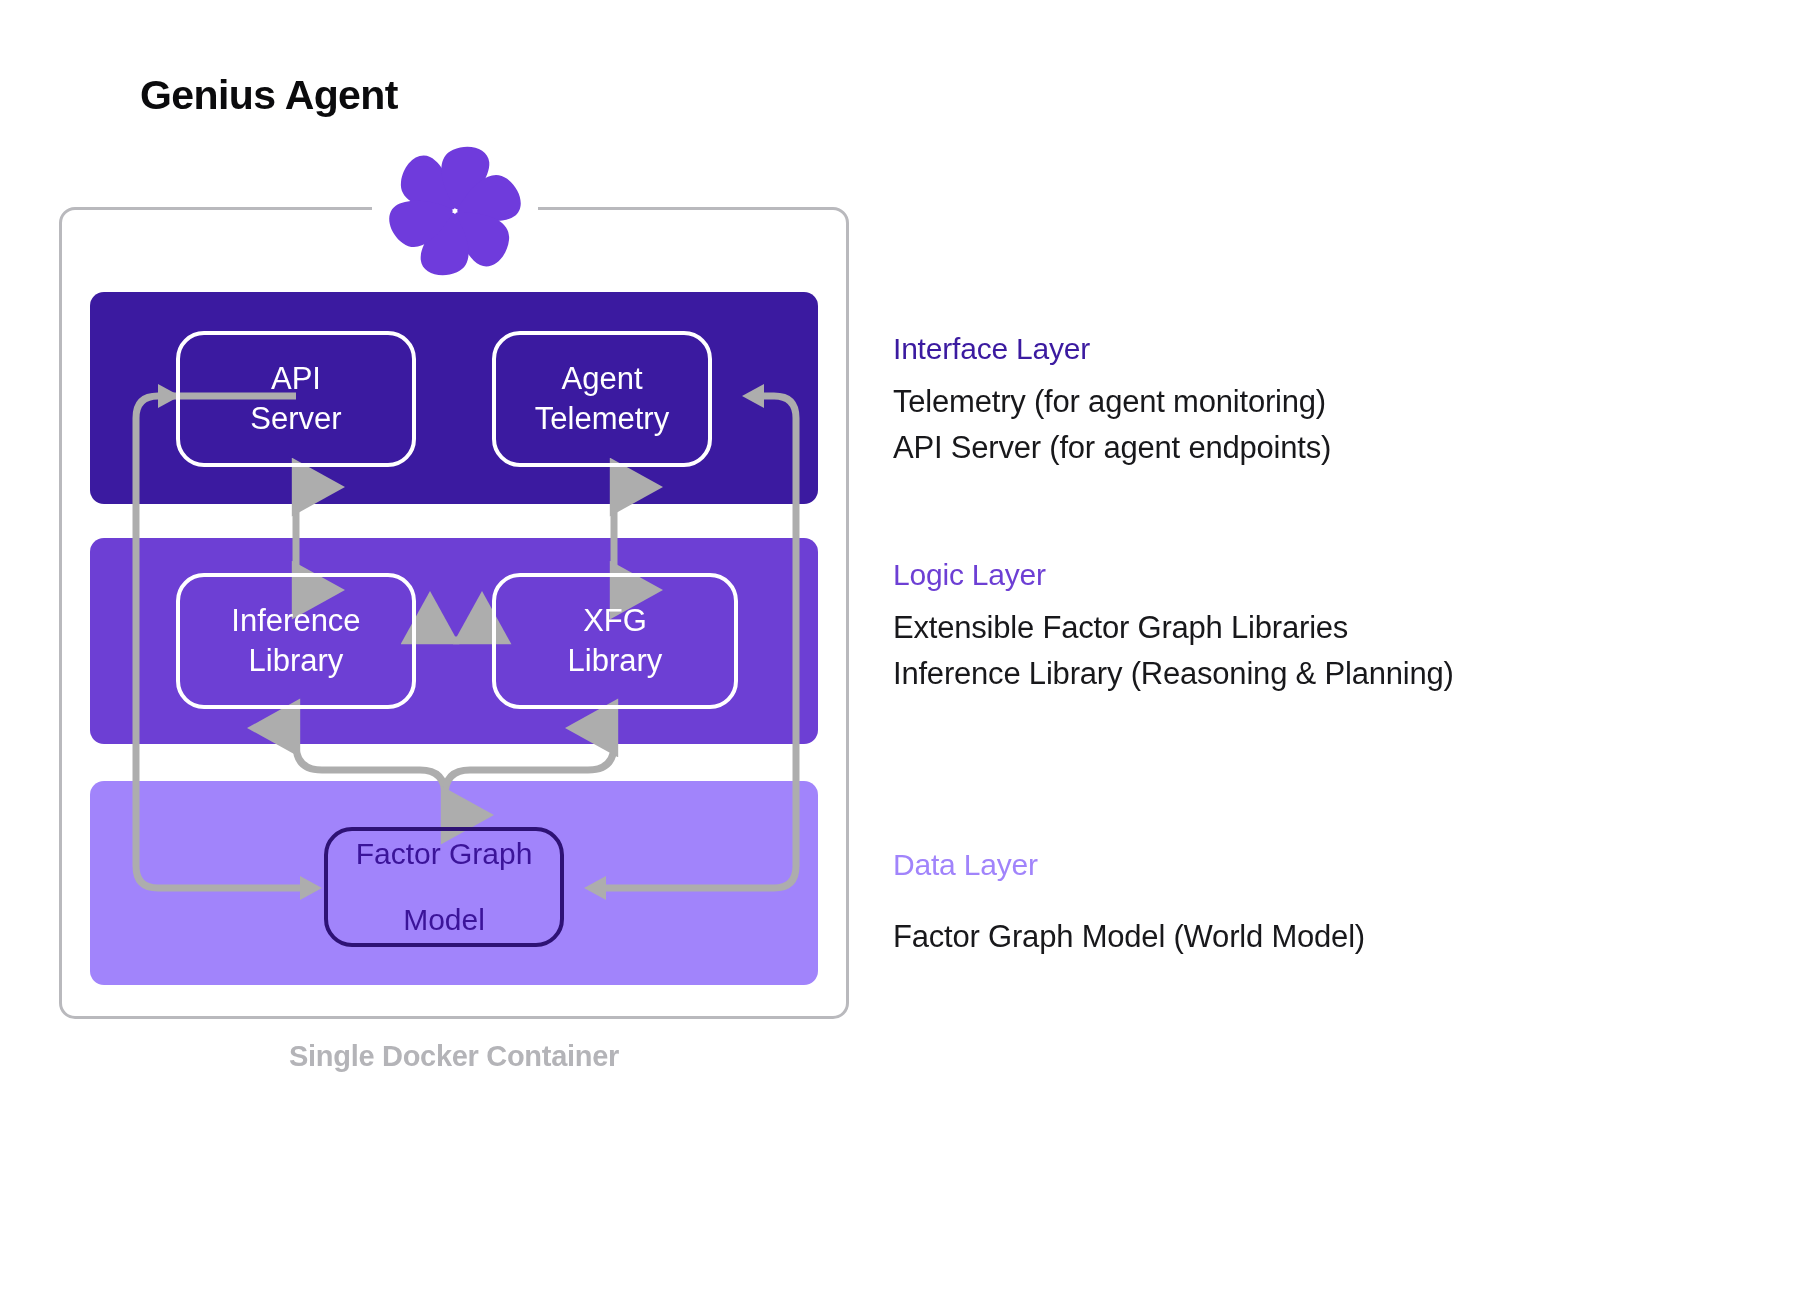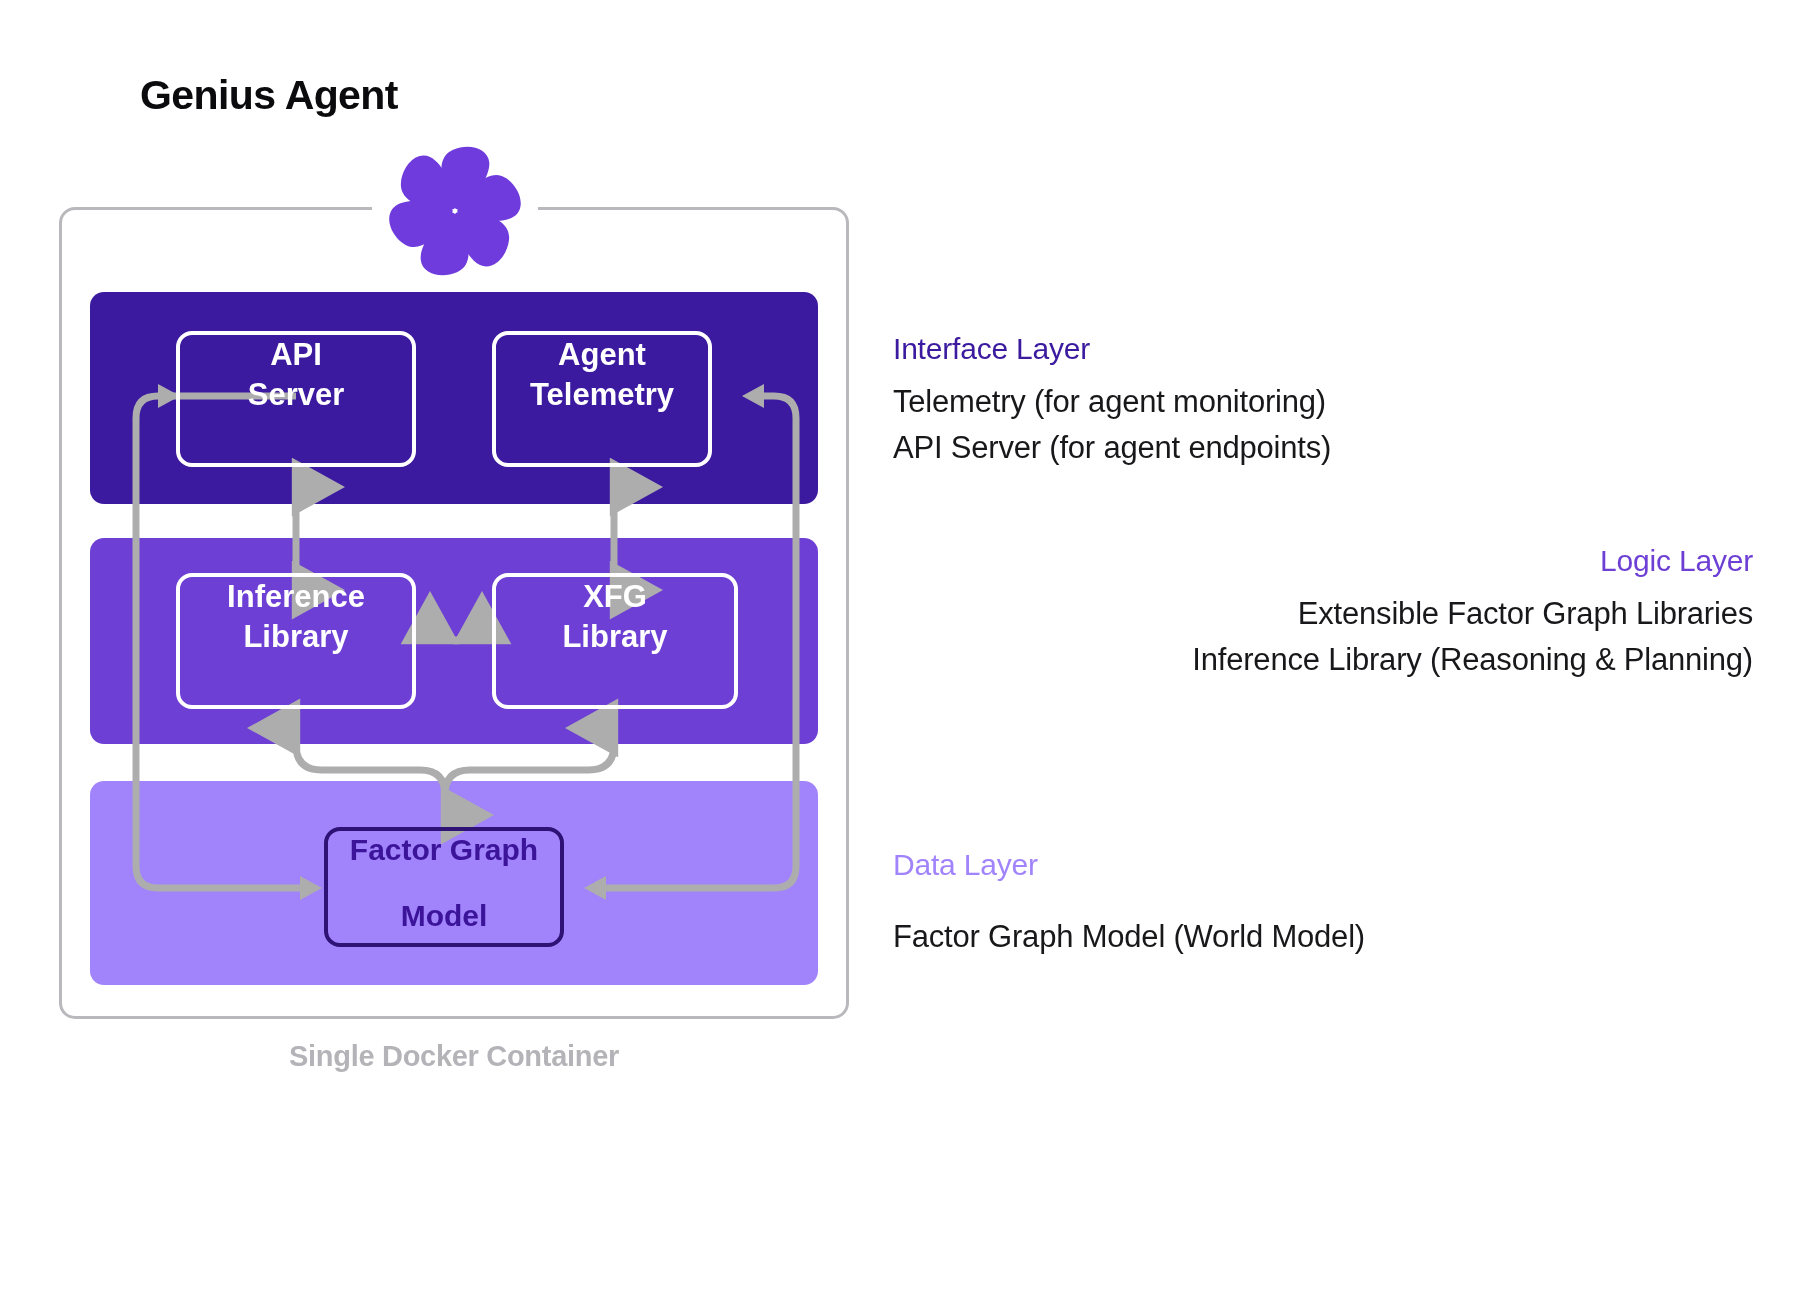--- a/index.html
+++ b/index.html
@@ -89,26 +89,27 @@
     box-sizing: border-box;
   }
   #band-interface { top: 292px; height: 212px; background: #3b1aa0; }
   #band-logic     { top: 538px; height: 206px; background: #6d3fd4; }
   #band-data      { top: 781px; height: 204px; background: #a184fb; }
 
   
   .node {
     position: absolute;
     box-sizing: border-box;
-    border-radius: 16px;
+    border-radius: 28px;
     display: flex;
     flex-direction: column;
     align-items: center;
+    justify-content: center;
     text-align: center;
-    font-weight: bold;
+    font-weight: normal;
     line-height: 1.28;
   }
   .node-white {
     border: 4px solid #ffffff;
     color: #ffffff;
     font-size: 31px;
   }
   #node-api-server     { left: 176px; top: 331px; width: 240px; height: 136px; }
   #node-telemetry      { left: 492px; top: 331px; width: 220px; height: 136px; }
   #node-inference      { left: 176px; top: 573px; width: 240px; height: 136px; }
@@ -119,21 +120,21 @@
     color: #3b1499;
     font-size: 30px;
     background: transparent;
     gap: 28px;
   }
 
   
   #legend { position: absolute; left: 893px; top: 0; width: 860px; height: 1300px; }
   .legend-group { position: absolute; left: 0; width: 860px; }
   #legend-interface { top: 332px; }
-  #legend-logic     { top: 544px; text-align: right; }
+  #legend-logic     { top: 558px; }
   #legend-data      { top: 848px; }
   .legend-title {
     font-size: 30px;
     font-weight: normal;
     letter-spacing: -0.2px;
     margin: 0 0 13px 0;
   }
   .legend-line {
     font-size: 31px;
     color: #18181b;

